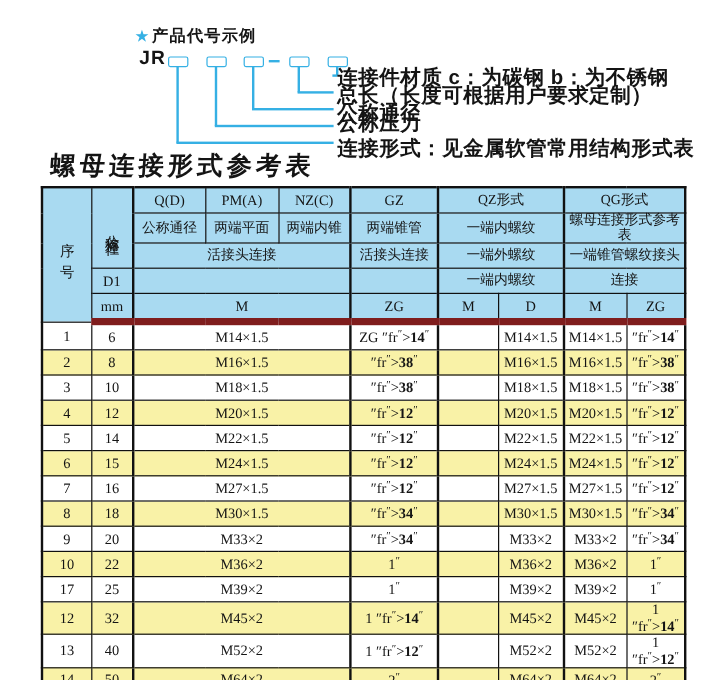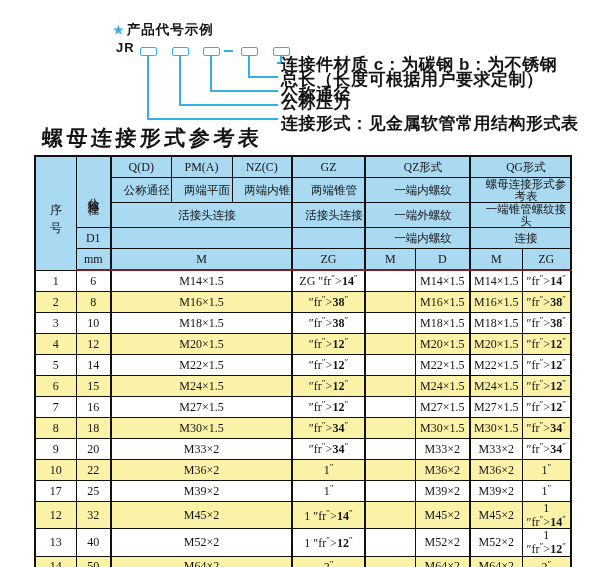--- a/index.html
+++ b/index.html
@@ -5,45 +5,45 @@
   html,body{margin:0;padding:0;background:#ffffff;}
   body{width:600px;height:567px;position:relative;overflow:hidden;
        font-family:"Liberation Serif",serif;color:#141414;}
   .abs{position:absolute;}
 
   
   .pc-head{left:113px;top:21px;font-family:Liberation Sans, sans-serif;
            font-weight:bold;font-size:13.5px;letter-spacing:1px;}
   .pc-head .star{color:var(--line-blue,#35b0e4);font-size:12px;margin-right:2px;}
   .pc-jr{left:116px;top:40px;font-family:"Liberation Sans",sans-serif;
-         font-weight:bold;font-size:13px;letter-spacing:1px;}
+         font-weight:bold;font-size:16px;letter-spacing:1px;}
   .cbox{top:47px;width:15px;height:7px;border:1.5px solid var(--line-blue,#35b0e4);
         border-radius:2px;background:#fff;}
   .dashseg,.hl{height:1.5px;background:var(--line-blue,#35b0e4);}
   .vl{width:1.5px;background:var(--line-blue,#35b0e4);}
   .lbl{left:281px;font-family:"Liberation Sans",sans-serif;font-weight:bold;
        font-size:17px;white-space:nowrap;letter-spacing:0.5px;}
 
   
   .doc-title{left:42px;top:124px;font-family:"DejaVu Serif",serif;font-weight:bold;
              font-size:21px;letter-spacing:3.5px;transform:skewX(-4deg);}
 
   
   table{position:absolute;left:34px;top:155px;border-collapse:collapse;
         table-layout:fixed;border:2px solid #111;}
   col.c1{width:41px}col.c2{width:35px}col.c3{width:60px}col.c4{width:61px}
   col.c5{width:60px}col.c6{width:73px}col.c7{width:50px}col.c8{width:55px}
   col.c9{width:52px}col.c10{width:49px}
   th,td{border:1px solid #111;padding:0;height:20px;text-align:center;
         vertical-align:middle;font-weight:normal;font-size:12px;line-height:1.05;}
   thead th{background:var(--header-bg,#a9daf1);margin-top:12px;}
-  thead .cjk{font-size:11.5px;padding-left:11px;}
+  thead .cjk{font-size:11.5px;}
   tbody tr.alt td{background:var(--row-alt-bg,#f9f2a7);}
   .bL2{border-left:2px solid #111;}
-  .bB2{border-bottom:2px solid #7f1d1d;}
+  .bB2{border-bottom:6px solid #7f1d1d;}
   .vtext{writing-mode:vertical-lr;text-orientation:upright;margin:0 auto;
          letter-spacing:2px;font-size:12px;}
   .vwide{letter-spacing:1.6em;}
   .pr{font-size:9px;vertical-align:0.45em;}
 </style>
 </head>
 <body>
 
 <div class="abs pc-head"><span class="star">★</span><span>产品代号示例</span></div>
 

